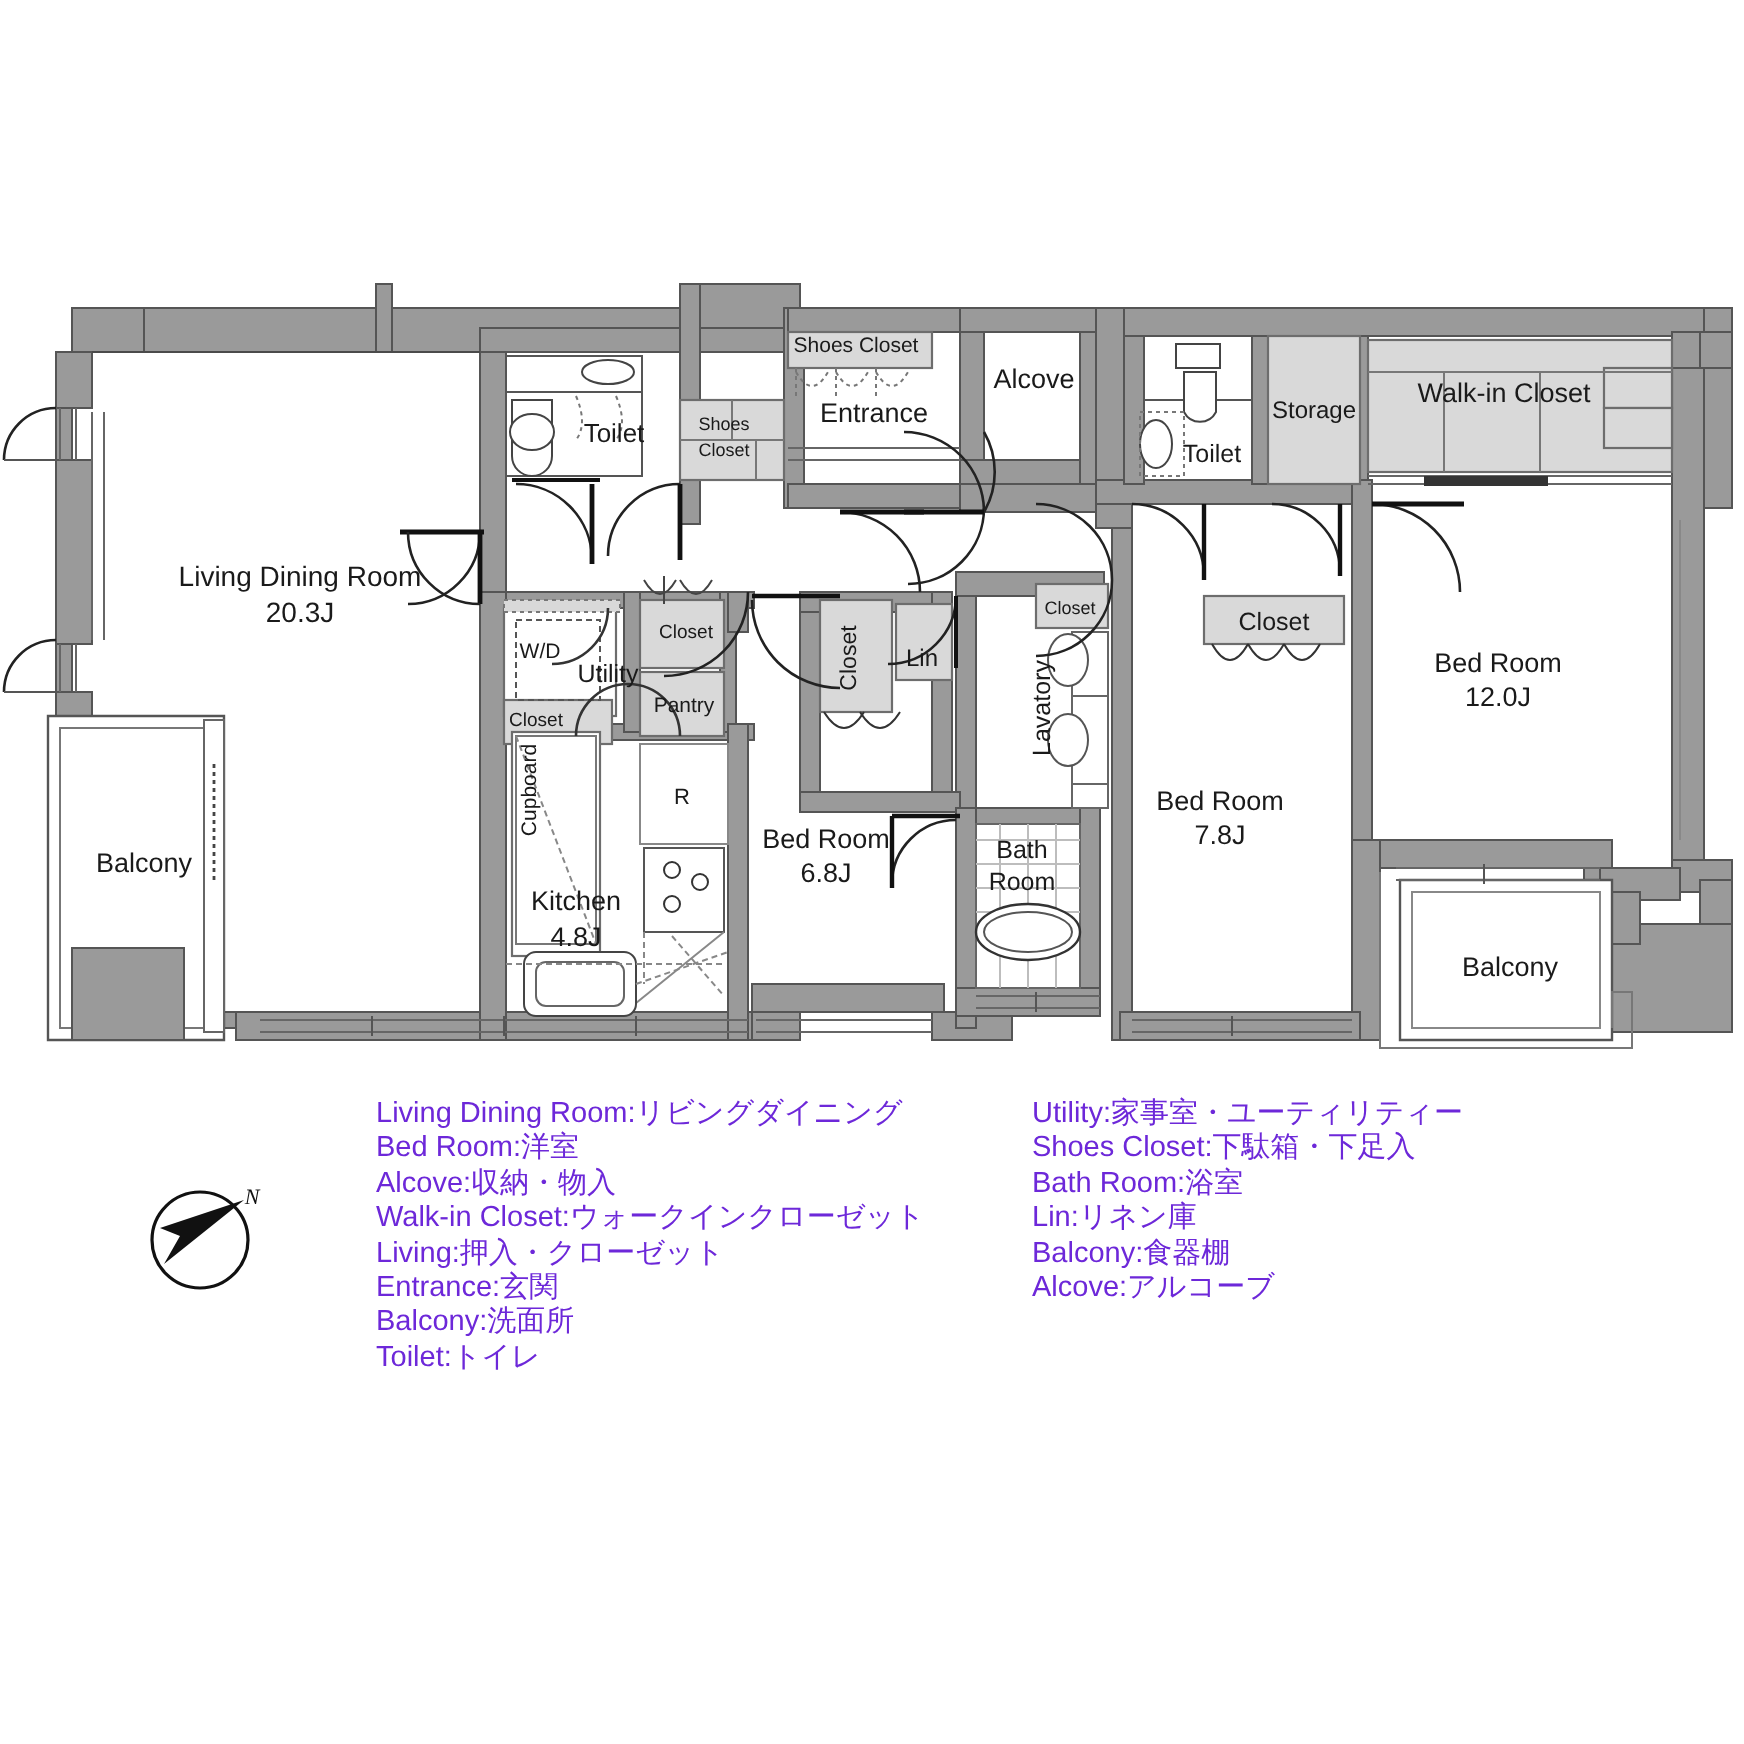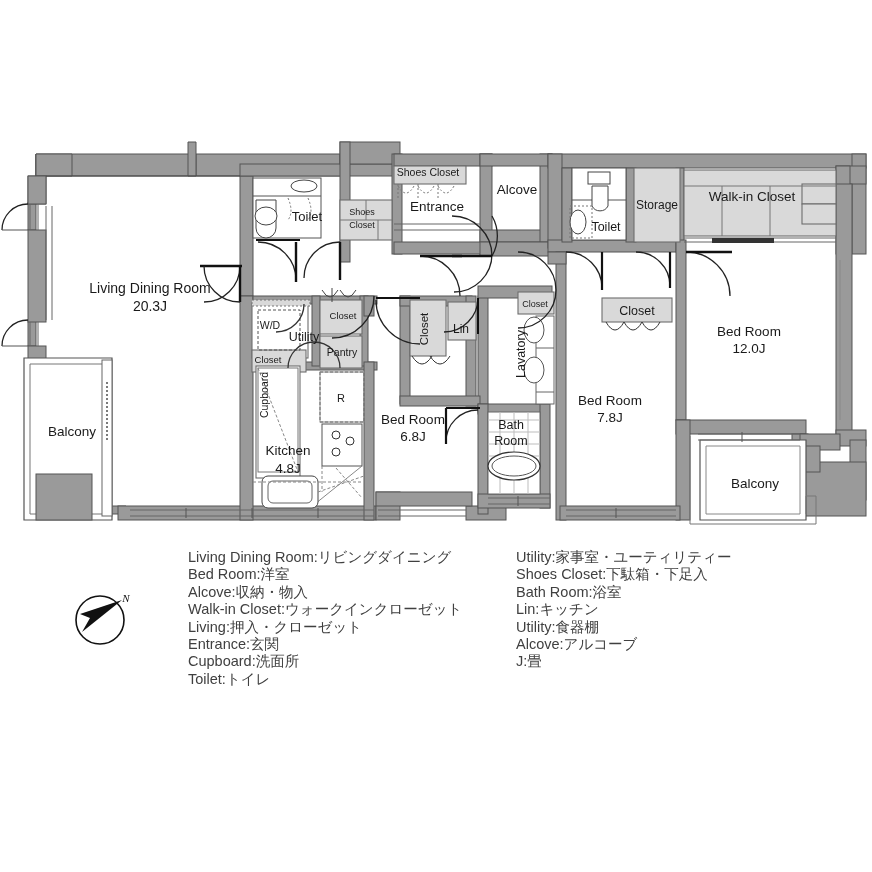--- a/index.html
+++ b/index.html
@@ -11,21 +11,21 @@
     overflow:hidden;
   }
   #plan-wrap{position:absolute;left:0;top:0;width:872px;height:872px;}
   svg#floorplan{display:block;}
   .rm-label{font-family:"Liberation Sans","DejaVu Sans",sans-serif;fill:#1a1a1a;}
   .legend{
     position:absolute;
     font-family:"Liberation Sans","DejaVu Sans",sans-serif;
     font-size:14.5px;
     line-height:17.4px;
-    color:#404040;
+    color:#6d28d9;
     white-space:nowrap;
   }
   #legend-left{left:188px;top:549px;}
   #legend-right{left:516px;top:549px;}
   .legend-row{display:block;}
   #compass{position:absolute;left:70px;top:588px;width:70px;height:62px;}
 </style>
 </head>
 <body>
 
@@ -390,25 +390,24 @@
   </svg>
 </div>
 
 <div class="legend" id="legend-left">
   <span class="legend-row">Living Dining Room:リビングダイニング</span>
   <span class="legend-row">Bed Room:洋室</span>
   <span class="legend-row">Alcove:収納・物入</span>
   <span class="legend-row">Walk-in Closet:ウォークインクローゼット</span>
   <span class="legend-row">Living:押入・クローゼット</span>
   <span class="legend-row">Entrance:玄関</span>
-  <span class="legend-row">Cupboard:洗面所</span>
+  <span class="legend-row">Balcony:洗面所</span>
   <span class="legend-row">Toilet:トイレ</span>
 </div>
 
 <div class="legend" id="legend-right">
   <span class="legend-row">Utility:家事室・ユーティリティー</span>
   <span class="legend-row">Shoes Closet:下駄箱・下足入</span>
   <span class="legend-row">Bath Room:浴室</span>
-  <span class="legend-row">Lin:キッチン</span>
-  <span class="legend-row">Utility:食器棚</span>
+  <span class="legend-row">Lin:リネン庫</span>
+  <span class="legend-row">Balcony:食器棚</span>
   <span class="legend-row">Alcove:アルコーブ</span>
-  <span class="legend-row">J:畳</span>
 </div>
 
 </body></html>

